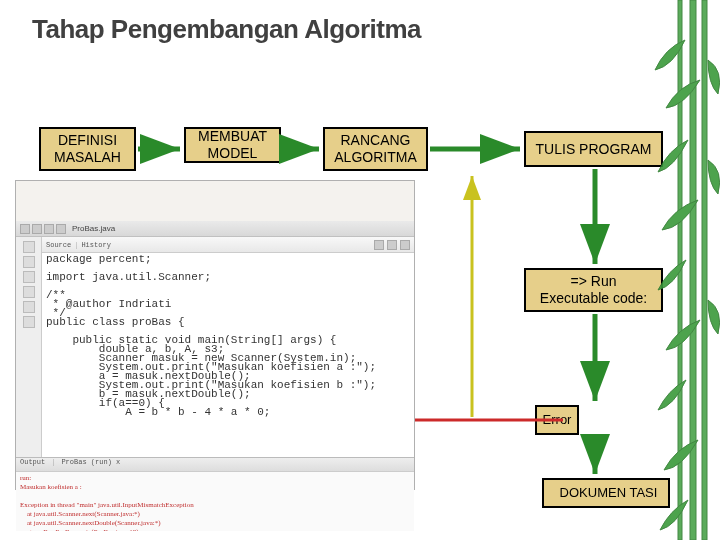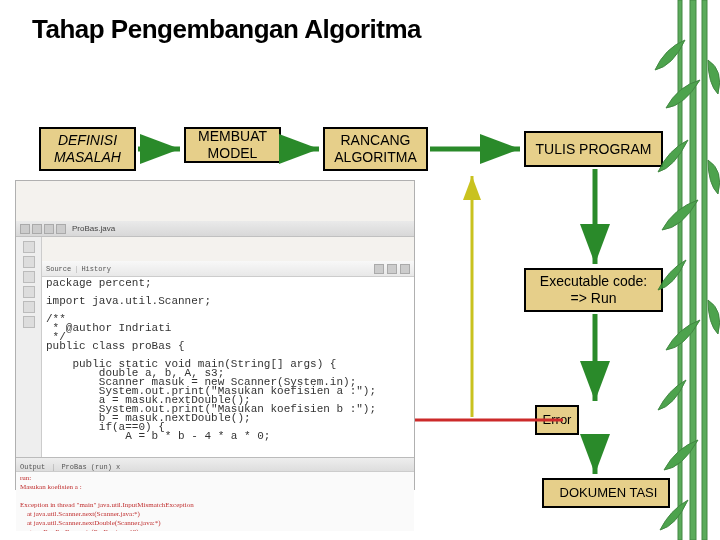--- a/index.html
+++ b/index.html
@@ -10,21 +10,21 @@
     font-family: Arial, sans-serif;
     position: relative;
     overflow: hidden;
   }
   .title {
     position: absolute;
     top: 14px;
     left: 32px;
     font-size: 26px;
     font-weight: 900;
-    color: #000000;
+    color: #404040;
     font-family: "Arial Black", Arial, sans-serif;
     letter-spacing: -0.5px;
   }
   .box {
     position: absolute;
     background: #e6cf8a;
     border: 2px solid #000;
     display: flex;
     align-items: center;
     justify-content: center;
@@ -68,21 +68,21 @@
     width: 26px;
     background: #eee;
     border-right: 1px solid #ccc;
     display: flex;
     flex-direction: column;
     gap: 3px;
     padding: 4px 0;
     align-items: center;
   }
   .side-ic { width: 12px; height: 12px; background: #ddd; border: 1px solid #bbb; }
-  .ide-main { flex: 1; display: flex; flex-direction: column; margin-top: 24px; }
+  .ide-main { flex: 1; display: flex; flex-direction: column; }
   .ide-tab {
     height: 16px;
     background: linear-gradient(#f8f8f8,#e8e8e8);
     border-bottom: 1px solid #ccc;
     display: flex;
     align-items: center;
     padding: 0 4px;
     gap: 3px;
     font-size: 7px;
   }
@@ -114,21 +114,21 @@
     border-top: 1px solid #bbb;
     height: 74px;
     background: #fafafa;
     display: flex;
     flex-direction: column;
   }
   .out-tab {
     height: 14px;
     background: linear-gradient(#eee,#ddd);
     border-bottom: 1px solid #ccc;
-    display:flex; align-items:flex-end;
+    display:flex; align-items:flex-start;
     padding: 0 4px;
     font-size: 7px;
   }
   .out-lines {
     flex: 1;
     padding: 2px 4px;
     font-size: 7px;
     line-height: 9px;
     color: #333;
     white-space: pre;
@@ -142,21 +142,21 @@
     width: 90px; height: 540px;
     pointer-events: none;
     opacity: 0.9;
   }
 </style>
 </head>
 <body>
 
 <div class="title">Tahap Pengembangan Algoritma</div>
 
-<div class="box" style="top:127px; left:39px; width:97px; height:44px;font-style:italic;">
+<div class="box" style="top:127px; left:39px; width:97px; height:44px;">
   <div>
     <div>DEFINISI</div>
     <div>MASALAH</div>
   </div>
 </div>
 <div class="box" style="top:127px; left:184px; width:97px; height:36px;">
   <div>
     <div>MEMBUAT</div>
     <div>MODEL</div>
   </div>
@@ -165,22 +165,22 @@
   <div>
     <div>RANCANG</div>
     <div>ALGORITMA</div>
   </div>
 </div>
 <div class="box" style="top:131px; left:524px; width:139px; height:36px;">
   <span>TULIS PROGRAM</span>
 </div>
 <div class="box" style="top:268px; left:524px; width:139px; height:44px;">
   <div>
+    <div>=&gt; Run</div>
     <div>Executable code:</div>
-    <div>=&gt; Run</div>
   </div>
 </div>
 <div class="box small" style="top:405px; left:535px; width:44px; height:30px;">
   <span>Error</span>
 </div>
 <div class="box small" style="top:478px; left:542px; width:128px; height:30px;padding-left:9px;">
   <span>DOKUMEN TASI</span>
 </div>
 
 <svg class="overlay">

